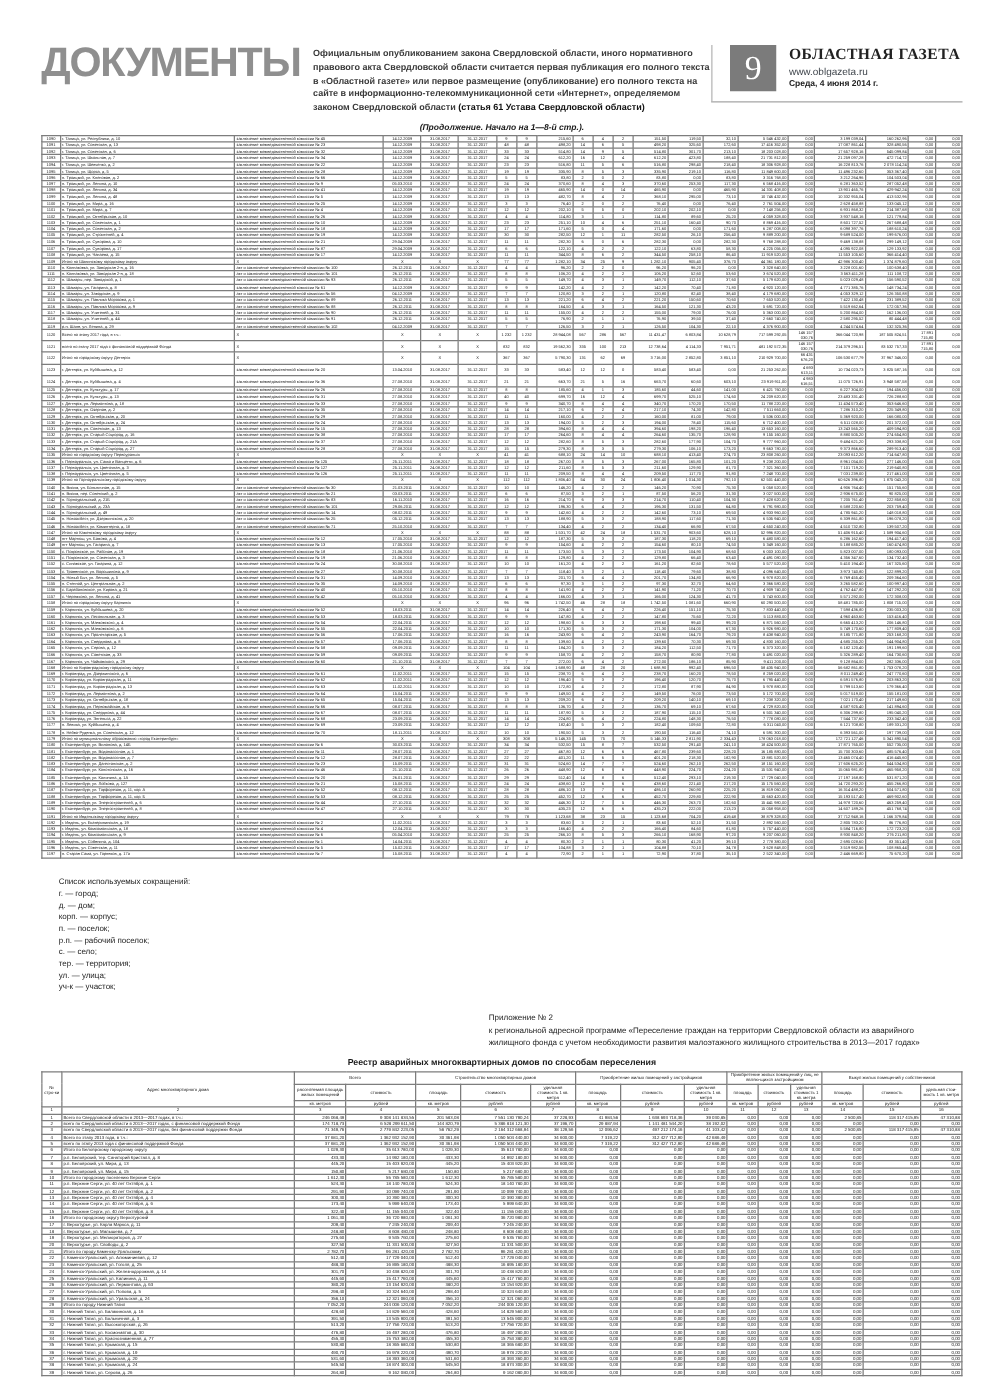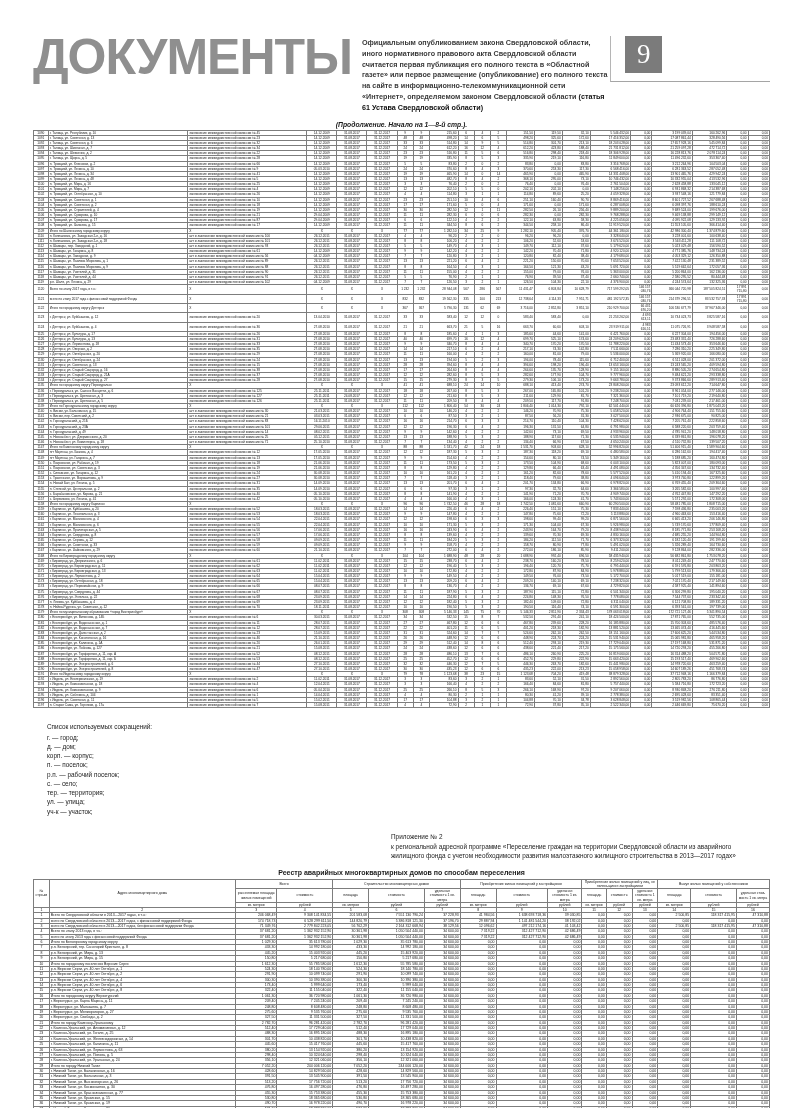--- a/index.html
+++ b/index.html
@@ -1,20 +1,20 @@
 <!DOCTYPE html>
 <html><head>
 <meta charset="utf-8">
 <style>
   html,body{margin:0;padding:0;background:#e8e8e8;}
   .page{width:800px;height:1108px;background:#fff;margin:0 auto;box-sizing:border-box;
         padding:36px 30px 0 33px;font-family:"Liberation Sans",sans-serif;color:#1a1a1a;position:relative;overflow:hidden;}
   
   .masthead{display:flex;align-items:flex-start;}
-  .mast-title{font-size:50px;font-weight:700;letter-spacing:-1px;line-height:0.85;color:#8f8f8f;margin:0;flex:0 0 auto;}
+  .mast-title{font-size:33px;font-weight:700;letter-spacing:-1px;line-height:0.85;color:#8f8f8f;margin:0;flex:0 0 auto;}
   .mast-note{font-size:7.2px;line-height:1.5;color:#3a3a3a;width:336px;margin:2px 0 0 10px;font-weight:bold;}
   .mast-note b{color:#111;}
   .mast-right{margin-left:auto;display:flex;align-items:flex-start;border-left:1px solid #b5b5b5;
               padding:0 0 8px 14px;border-bottom:1px solid #a5a5a5;width:196px;}
   .pagenum{width:37px;height:37px;background:#7b7b7b;color:#fff;font-family:"Liberation Serif",serif;
            font-size:27px;display:flex;align-items:center;justify-content:center;flex:0 0 auto;}
   .paper{margin-left:10px;}
   .paper-name{font-family:"Liberation Serif",serif;font-weight:700;font-size:12.5px;letter-spacing:0.4px;color:#222;}
   .paper-site{font-size:8px;color:#40464d;margin-top:2px;}
   .paper-date{font-size:6.8px;font-weight:700;color:#222;margin-top:2px;}
@@ -38,20 +38,25 @@
 </head>
 <body>
 
 <div class="page">
 
   <header class="masthead">
     <h1 class="mast-title">ДОКУМЕНТЫ</h1>
     <p class="mast-note"><span>Официальным опубликованием закона Свердловской области, иного нормативного правового акта Свердловской области считается первая публикация его полного текста в «Областной газете» или первое размещение (опубликование) его полного текста на сайте в информационно-телекоммуникационной сети «Интернет», определяемом законом Свердловской области </span><b>(статья 61 Устава Свердловской области)</b></p>
     <div class="mast-right">
       <div class="pagenum">9</div>
+      <div class="paper">
+        <div class="paper-name">ОБЛАСТНАЯ ГАЗЕТА</div>
+        <div class="paper-site">www.oblgazeta.ru</div>
+        <div class="paper-date">Среда, 4 июня 2014 г.</div>
+      </div>
     </div>
   </header>
 
   <div class="cont-note">(Продолжение. Начало на 1—8-й стр.).</div>
 
   <table id="t1">
       <colgroup id="t1cols">
         <col style="width: 2%;">
         <col style="width: 19%;">
         <col style="width: 16.2%;">

